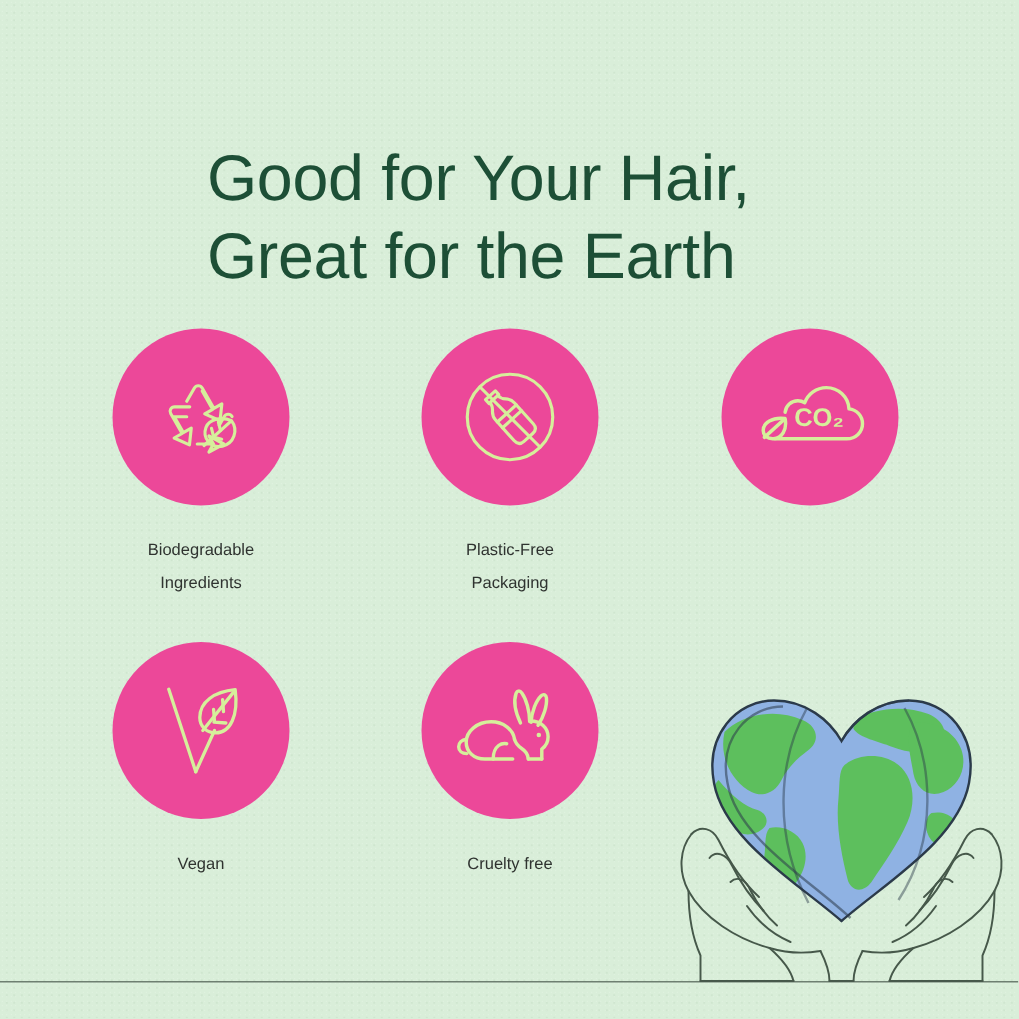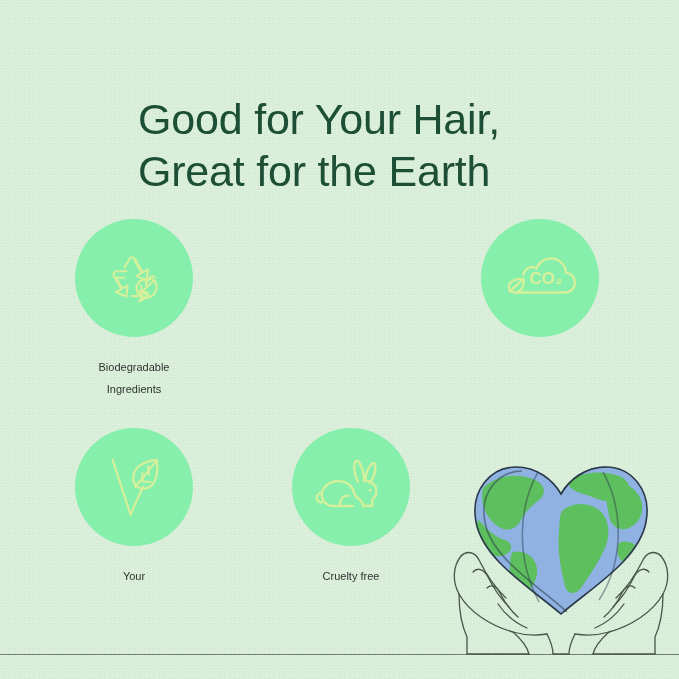--- a/index.html
+++ b/index.html
@@ -54,39 +54,39 @@
   .badge {
     position: absolute;
     width: 170px;
     text-align: center;
   }
   .disc {
     width: 118px;
     height: 118px;
     margin: 0 auto;
     border-radius: 50%;
-    background: #86efac;
+    background: #ec4899;
     display: flex;
     align-items: center;
     justify-content: center;
   }
   .disc svg { display: block; }
   .badge-label {
     margin-top: 19px;
     font-size: 11px;
     line-height: 22px;
     color: #2f3330;
     white-space: pre-line;
   }
 
   #badge-0 { left: 49px;  top: 219px; }
   #badge-1 { left: 255px; top: 219px; }
   #badge-2 { left: 455px; top: 219px; }
   #badge-3 { left: 49px;  top: 428px; }
-  #badge-4 { left: 266px; top: 428px; }
+  #badge-4 { left: 255px; top: 428px; }
 
   
   #earth-art {
     position: absolute;
     left: 443px;
     top: 436px;
     width: 236px;
     height: 243px;
   }
   #earth-art svg { display: block; }
@@ -128,20 +128,40 @@
           <path d="M44.4 49.2 l-1.4 -5.6 M49.0 45.0 l-1.4 -5.6 M44.2 49.4 l5.6 1.4"></path>
 
           <path d="M33.5 54.0 l10.8 0 l-3.0 -5.4 l9.9 5.4 l-9.9 5.4 l3.0 -5.4"></path>
         </svg>
       </span>
     </div>
     <div class="badge-label">Biodegradable
 Ingredients</div>
   </div>
 
+  <div class="badge" id="badge-1">
+    <div class="disc">
+      <span>
+        <svg width="74" height="74" viewBox="0 0 74 74" fill="none" stroke="#d6ef9b" stroke-width="2.1" stroke-linejoin="round" stroke-linecap="round">
+          <circle cx="37" cy="37" r="28.5"></circle>
+          <line x1="17" y1="17" x2="57" y2="57"></line>
+
+          <g transform="rotate(-42 37 37)">
+            <path d="M32.6 17.5 h8.8 v3.4 h-8.8 z"></path>
+            <path d="M33.4 20.9 c0 2.6 -0.7 3.6 -2.3 5.2 c-1.8 1.8 -2.6 3.4 -2.6 6.0
+                     v18.6 c0 3.0 1.8 4.6 4.6 4.6 h7.8 c2.8 0 4.6 -1.6 4.6 -4.6
+                     v-18.6 c0 -2.6 -0.8 -4.2 -2.6 -6.0 c-1.6 -1.6 -2.3 -2.6 -2.3 -5.2"></path>
+            <path d="M28.5 33.8 h17.0 M28.5 39.0 h17.0"></path>
+          </g>
+        </svg>
+      </span>
+    </div>
+    <div class="badge-label">Plastic-Free
+Packaging</div>
+  </div>
 
   <div class="badge" id="badge-2">
     <div class="disc">
       <span>
         <svg width="76" height="66" viewBox="0 0 76 66" fill="none" stroke="#d6ef9b" stroke-width="2.3" stroke-linejoin="round" stroke-linecap="round">
 
           <path d="M14.5 47.5 h48.0 c6.0 0 10.5 -4.4 10.5 -10.0 c0 -5.2 -3.9 -9.4 -9.0 -9.9
                    c-0.4 -8.0 -7.0 -14.2 -15.1 -14.2 c-6.6 0 -12.3 4.2 -14.4 10.1
                    c-1.3 -0.8 -2.9 -1.3 -4.6 -1.3 c-4.4 0 -8.0 3.3 -8.5 7.6"></path>
 
@@ -164,21 +184,21 @@
 
           <path d="M31.5 63.5 L44.0 36.0"></path>
 
           <path d="M57.8 8.8 c-14.0 1.4 -23.6 8.0 -23.6 18.6 c0 6.0 4.6 10.2 10.6 10.2
                    c10.0 0 15.2 -12.0 13.0 -28.8 z"></path>
           <path d="M36.2 36.0 L56.6 10.6"></path>
           <path d="M44.0 30.0 l-0.6 -8.0 M50.0 23.4 l-0.6 -8.0 M43.6 30.4 l8.0 0.6"></path>
         </svg>
       </span>
     </div>
-    <div class="badge-label">Your</div>
+    <div class="badge-label">Vegan</div>
   </div>
 
   <div class="badge" id="badge-4">
     <div class="disc">
       <span>
         <svg width="76" height="62" viewBox="0 0 76 62" fill="none" stroke="#d6ef9b" stroke-width="2.3" stroke-linejoin="round" stroke-linecap="round">
 
           <path d="M45.0 26.0 c-3.4 -7.2 -4.6 -14.8 -3.0 -19.6 c0.7 -2.1 2.6 -2.2 3.9 -0.4
                    c3.0 4.2 5.2 12.0 5.2 19.0"></path>
           <path d="M52.0 25.5 c0.6 -7.4 3.4 -14.4 6.8 -17.6 c1.6 -1.5 3.3 -0.8 3.5 1.4

